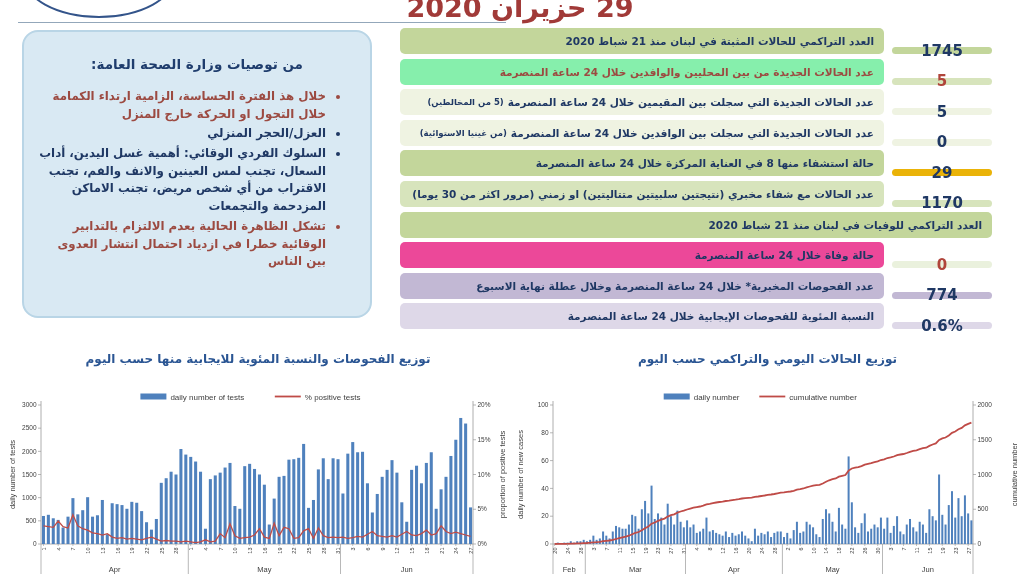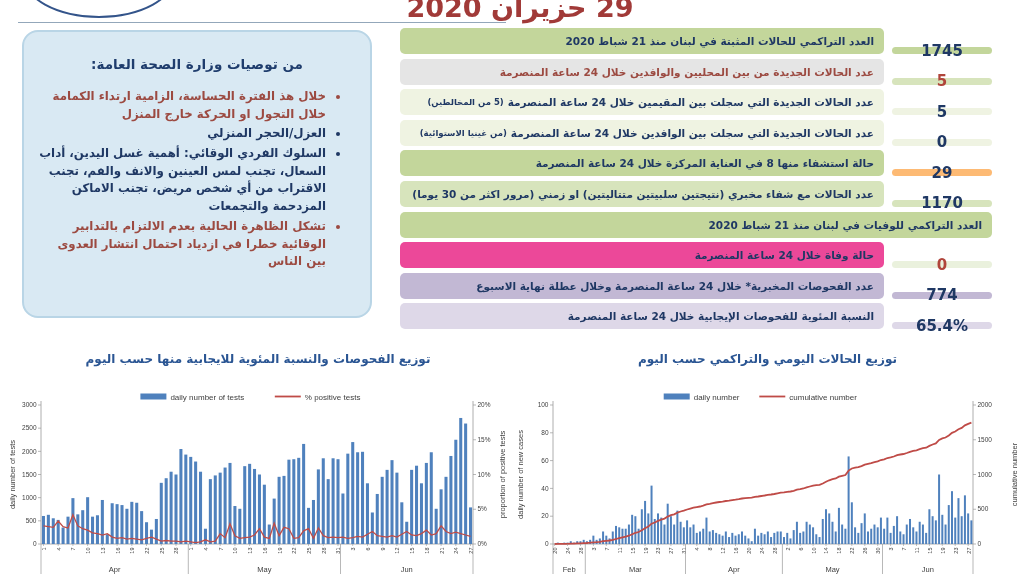--- a/index.html
+++ b/index.html
@@ -73,53 +73,53 @@
     <li style="color: rgb(156, 74, 65);">تشكل الظاهرة الحالية بعدم الالتزام بالتدابير الوقائية خطرا في ازدياد احتمال انتشار العدوى بين الناس</li>
   </ul>
 </div>
 
 <div class="stats-table">
     <div class="stat-row">
       <div class="stat-label" style="background: rgb(195, 214, 155); color: rgb(31, 56, 100);">العدد التراكمي للحالات المثبتة في لبنان منذ 21 شباط 2020</div>
       <div class="stat-value" style="background: rgb(195, 214, 155); color: rgb(31, 56, 100);">1745</div>
     </div>
     <div class="stat-row">
-      <div class="stat-label" style="background: #e5e5e5; color: rgb(156, 74, 65);">عدد الحالات الجديدة من بين المحليين والوافدين خلال 24 ساعة المنصرمة</div>
+      <div class="stat-label" style="background: #86efac; color: rgb(156, 74, 65);">عدد الحالات الجديدة من بين المحليين والوافدين خلال 24 ساعة المنصرمة</div>
       <div class="stat-value" style="background: rgb(215, 228, 188); color: rgb(176, 69, 59);">5</div>
     </div>
     <div class="stat-row">
       <div class="stat-label" style="background: rgb(239, 243, 226); color: rgb(31, 56, 100);">عدد الحالات الجديدة التي سجلت بين المقيمين خلال 24 ساعة المنصرمة<span class="stat-note">(5 من المخالطين)</span></div>
       <div class="stat-value" style="background: rgb(239, 243, 226); color: rgb(31, 56, 100);">5</div>
     </div>
     <div class="stat-row">
       <div class="stat-label" style="background: rgb(239, 243, 226); color: rgb(31, 56, 100);">عدد الحالات الجديدة التي سجلت بين الوافدين خلال 24 ساعة المنصرمة<span class="stat-note">(من غينيا الاستوائية)</span></div>
       <div class="stat-value" style="background: rgb(239, 243, 226); color: rgb(31, 56, 100);">0</div>
     </div>
     <div class="stat-row">
       <div class="stat-label" style="background: rgb(195, 214, 155); color: rgb(31, 56, 100);">حالة استشفاء منها 8 في العناية المركزة خلال 24 ساعة المنصرمة</div>
-      <div class="stat-value" style="background: #fdba74; color: rgb(31, 56, 100);">29</div>
+      <div class="stat-value" style="background: #eab308; color: rgb(31, 56, 100);">29</div>
     </div>
     <div class="stat-row">
       <div class="stat-label" style="background: rgb(215, 228, 188); color: rgb(31, 56, 100);">عدد الحالات مع شفاء مخبري (نتيجتين سلبيتين متتاليتين) او زمني (مرور اكثر من 30 يوما)</div>
       <div class="stat-value" style="background: rgb(215, 228, 188); color: rgb(31, 56, 100);">1170</div>
     </div>
     <div class="stat-row">
       <div class="stat-label" style="background: rgb(195, 214, 155); color: rgb(31, 56, 100); padding-left: 8px;">العدد التراكمي للوفيات في لبنان منذ 21 شباط 2020</div>
     </div>
     <div class="stat-row">
       <div class="stat-label" style="background: #ec4899; color: rgb(31, 56, 100);">حالة وفاة خلال 24 ساعة المنصرمة</div>
       <div class="stat-value" style="background: rgb(234, 241, 221); color: rgb(176, 69, 59);">0</div>
     </div>
     <div class="stat-row">
       <div class="stat-label" style="background: rgb(194, 184, 212); color: rgb(31, 56, 100); padding-left: 20px;">عدد الفحوصات المخبرية* خلال 24 ساعة المنصرمة وخلال عطلة نهاية الاسبوع</div>
       <div class="stat-value" style="background: rgb(194, 184, 212); color: rgb(31, 56, 100);">774</div>
     </div>
     <div class="stat-row">
       <div class="stat-label" style="background: rgb(222, 216, 232); color: rgb(31, 56, 100);">النسبة المئوية للفحوصات الإيجابية خلال 24 ساعة المنصرمة</div>
-      <div class="stat-value" style="background: rgb(222, 216, 232); color: rgb(31, 56, 100);">65.4%</div>
+      <div class="stat-value" style="background: rgb(222, 216, 232); color: rgb(31, 56, 100);">0.6%</div>
     </div>
   </div>
 
 <div class="chart-title left">توزيع الفحوصات والنسبة المئوية للايجابية منها حسب اليوم</div>
 <div class="chart-title right">توزيع الحالات اليومي والتراكمي حسب اليوم</div>
 
 <div class="chart-box left">
   <svg id="chart0" width="500" height="188" viewBox="0 0 500 188">
       <line x1="30" x2="33" y1="156" y2="156" stroke="#9a9a9a" stroke-width="0.7"></line>
       <text x="28.5" y="158.2" font-size="6.5" fill="#404040" text-anchor="end">0</text>

